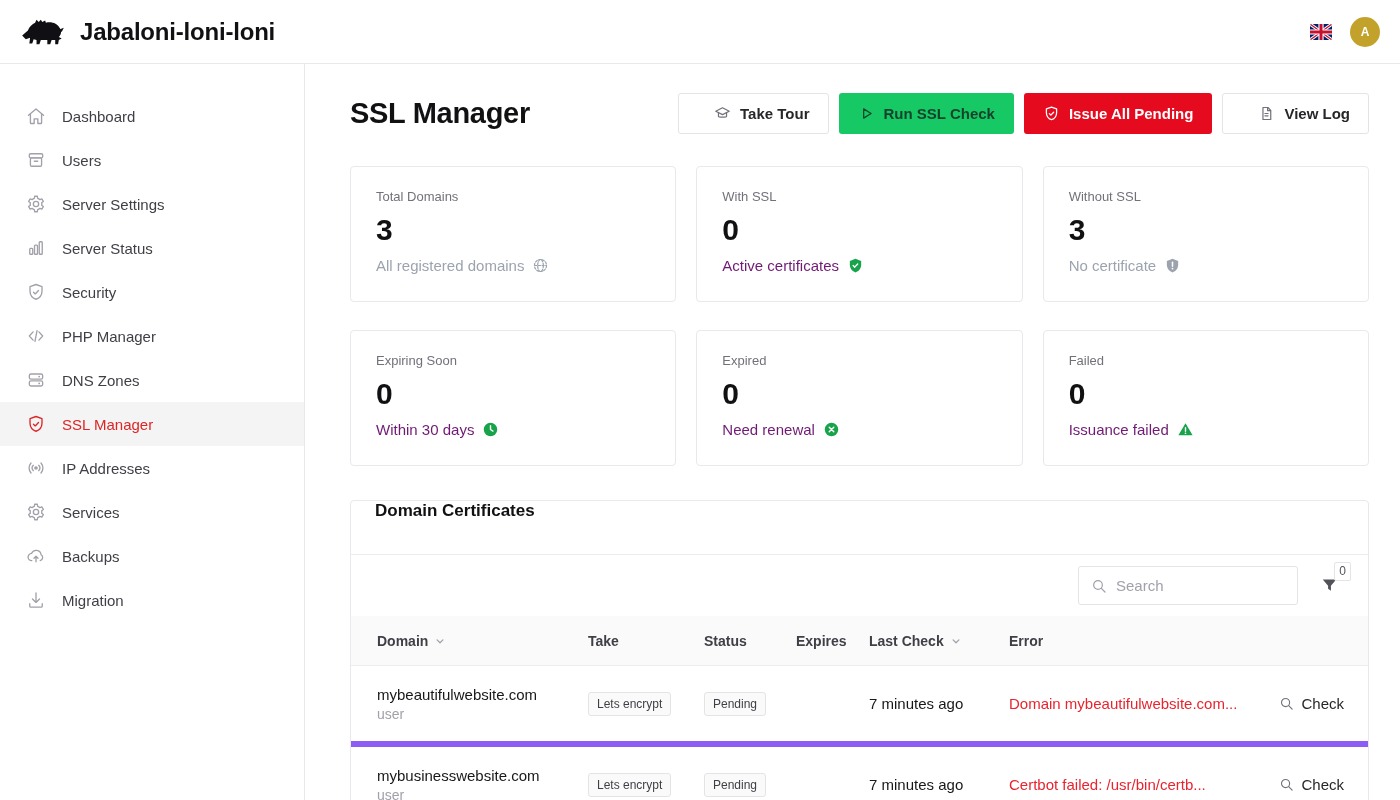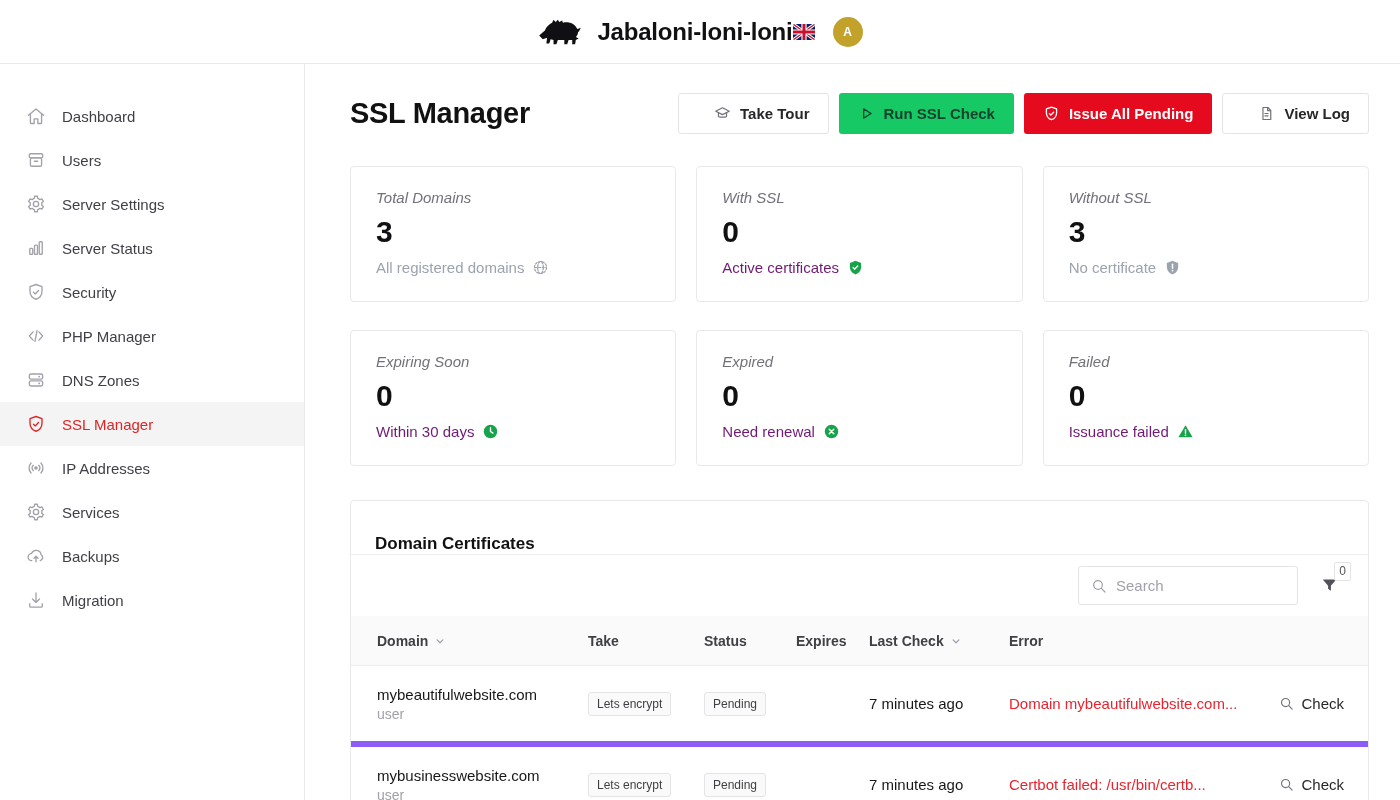--- a/index.html
+++ b/index.html
@@ -1,20 +1,20 @@
 <!DOCTYPE html>
 <html><head>
 <meta charset="utf-8">
 <style>
   * { margin:0; padding:0; box-sizing:border-box; }
   html,body { width:1400px; height:800px; overflow:hidden; background:#fff;
     font-family:"Liberation Sans","DejaVu Sans",sans-serif; color:#18181b; }
 
   
-  .topbar { height:64px; display:flex; align-items:center; justify-content:center;
+  .topbar { height:64px; display:flex; align-items:center; justify-content:space-between;
     padding:0 20px; border-bottom:1px solid #e9e9ec; background:#fff; }
   .brand { display:flex; align-items:center; gap:14px; }
   .brand-title { font-size:24px; font-weight:700; letter-spacing:-0.2px; color:#111114; }
   .topbar-right { display:flex; align-items:center; gap:18px; }
   .flag { width:22px; height:16px; border-radius:2px; overflow:hidden; display:block; cursor:pointer; }
   .avatar { width:30px; height:30px; border-radius:50%; background:#c3a22b; color:#fff;
     font-size:12px; font-weight:700; display:flex; align-items:center; justify-content:center; cursor:pointer; }
 
   
   .app { display:flex; height:736px; }
@@ -37,30 +37,30 @@
   .btn svg { width:17px; height:17px; }
   .btn.ghost { border-color:#e4e4e7; color:#27272a;padding-left:35px; }
   .btn.ghost svg { color:#71717a; }
   .btn.success { background:#17c964; color:#14432d; }
   .btn.danger { background:#e60a1f; color:#fff; }
 
   
   .stats { margin-top:32px; display:grid; grid-template-columns:repeat(3,1fr);
     column-gap:20px; row-gap:28px; }
   .card { background:#fff; border:1px solid #e9e9ec; border-radius:4px; height:136px; padding:22px 25px; }
-  .card-label { font-size:15px; color:#71717a;font-style:italic; }
+  .card-label { font-size:13px; color:#71717a; }
   .card-value { font-size:30px; font-weight:700; color:#111114; margin-top:9px; }
   .card-sub { margin-top:10px; font-size:15px; display:flex; align-items:center; gap:8px; }
   .card-sub.muted { color:#9ca3af; }
   .card-sub.green { color:#701a75; }
   .card-sub svg { width:17px; height:17px; flex:none; }
 
   
   .panel { margin-top:34px; border:1px solid #e9e9ec; border-radius:4px; background:#fff; }
-  .panel-title-row { padding:0 24px; height:54px; display:flex; align-items:flex-end;
+  .panel-title-row { padding:0 24px; height:54px; display:flex; align-items:flex-start;
     border-bottom:1px solid #ededf0; }
   .panel-title { font-size:17px; font-weight:700; color:#111114; }
   .toolbar { height:61px; display:flex; align-items:center; justify-content:flex-end;
     gap:22px; padding:0 28px 0 24px; }
   .search-box { width:220px; height:39px; border:1px solid #e4e4e7; border-radius:3px;
     display:flex; align-items:center; gap:9px; padding:0 12px; background:#fff; }
   .search-box svg { width:16px; height:16px; color:#a1a1aa; flex:none; }
   .search-box input { border:none; outline:none; font-size:15px; width:100%;
     font-family:inherit; color:#27272a; background:transparent; }
   .search-box input::placeholder { color:#a1a1aa; }

